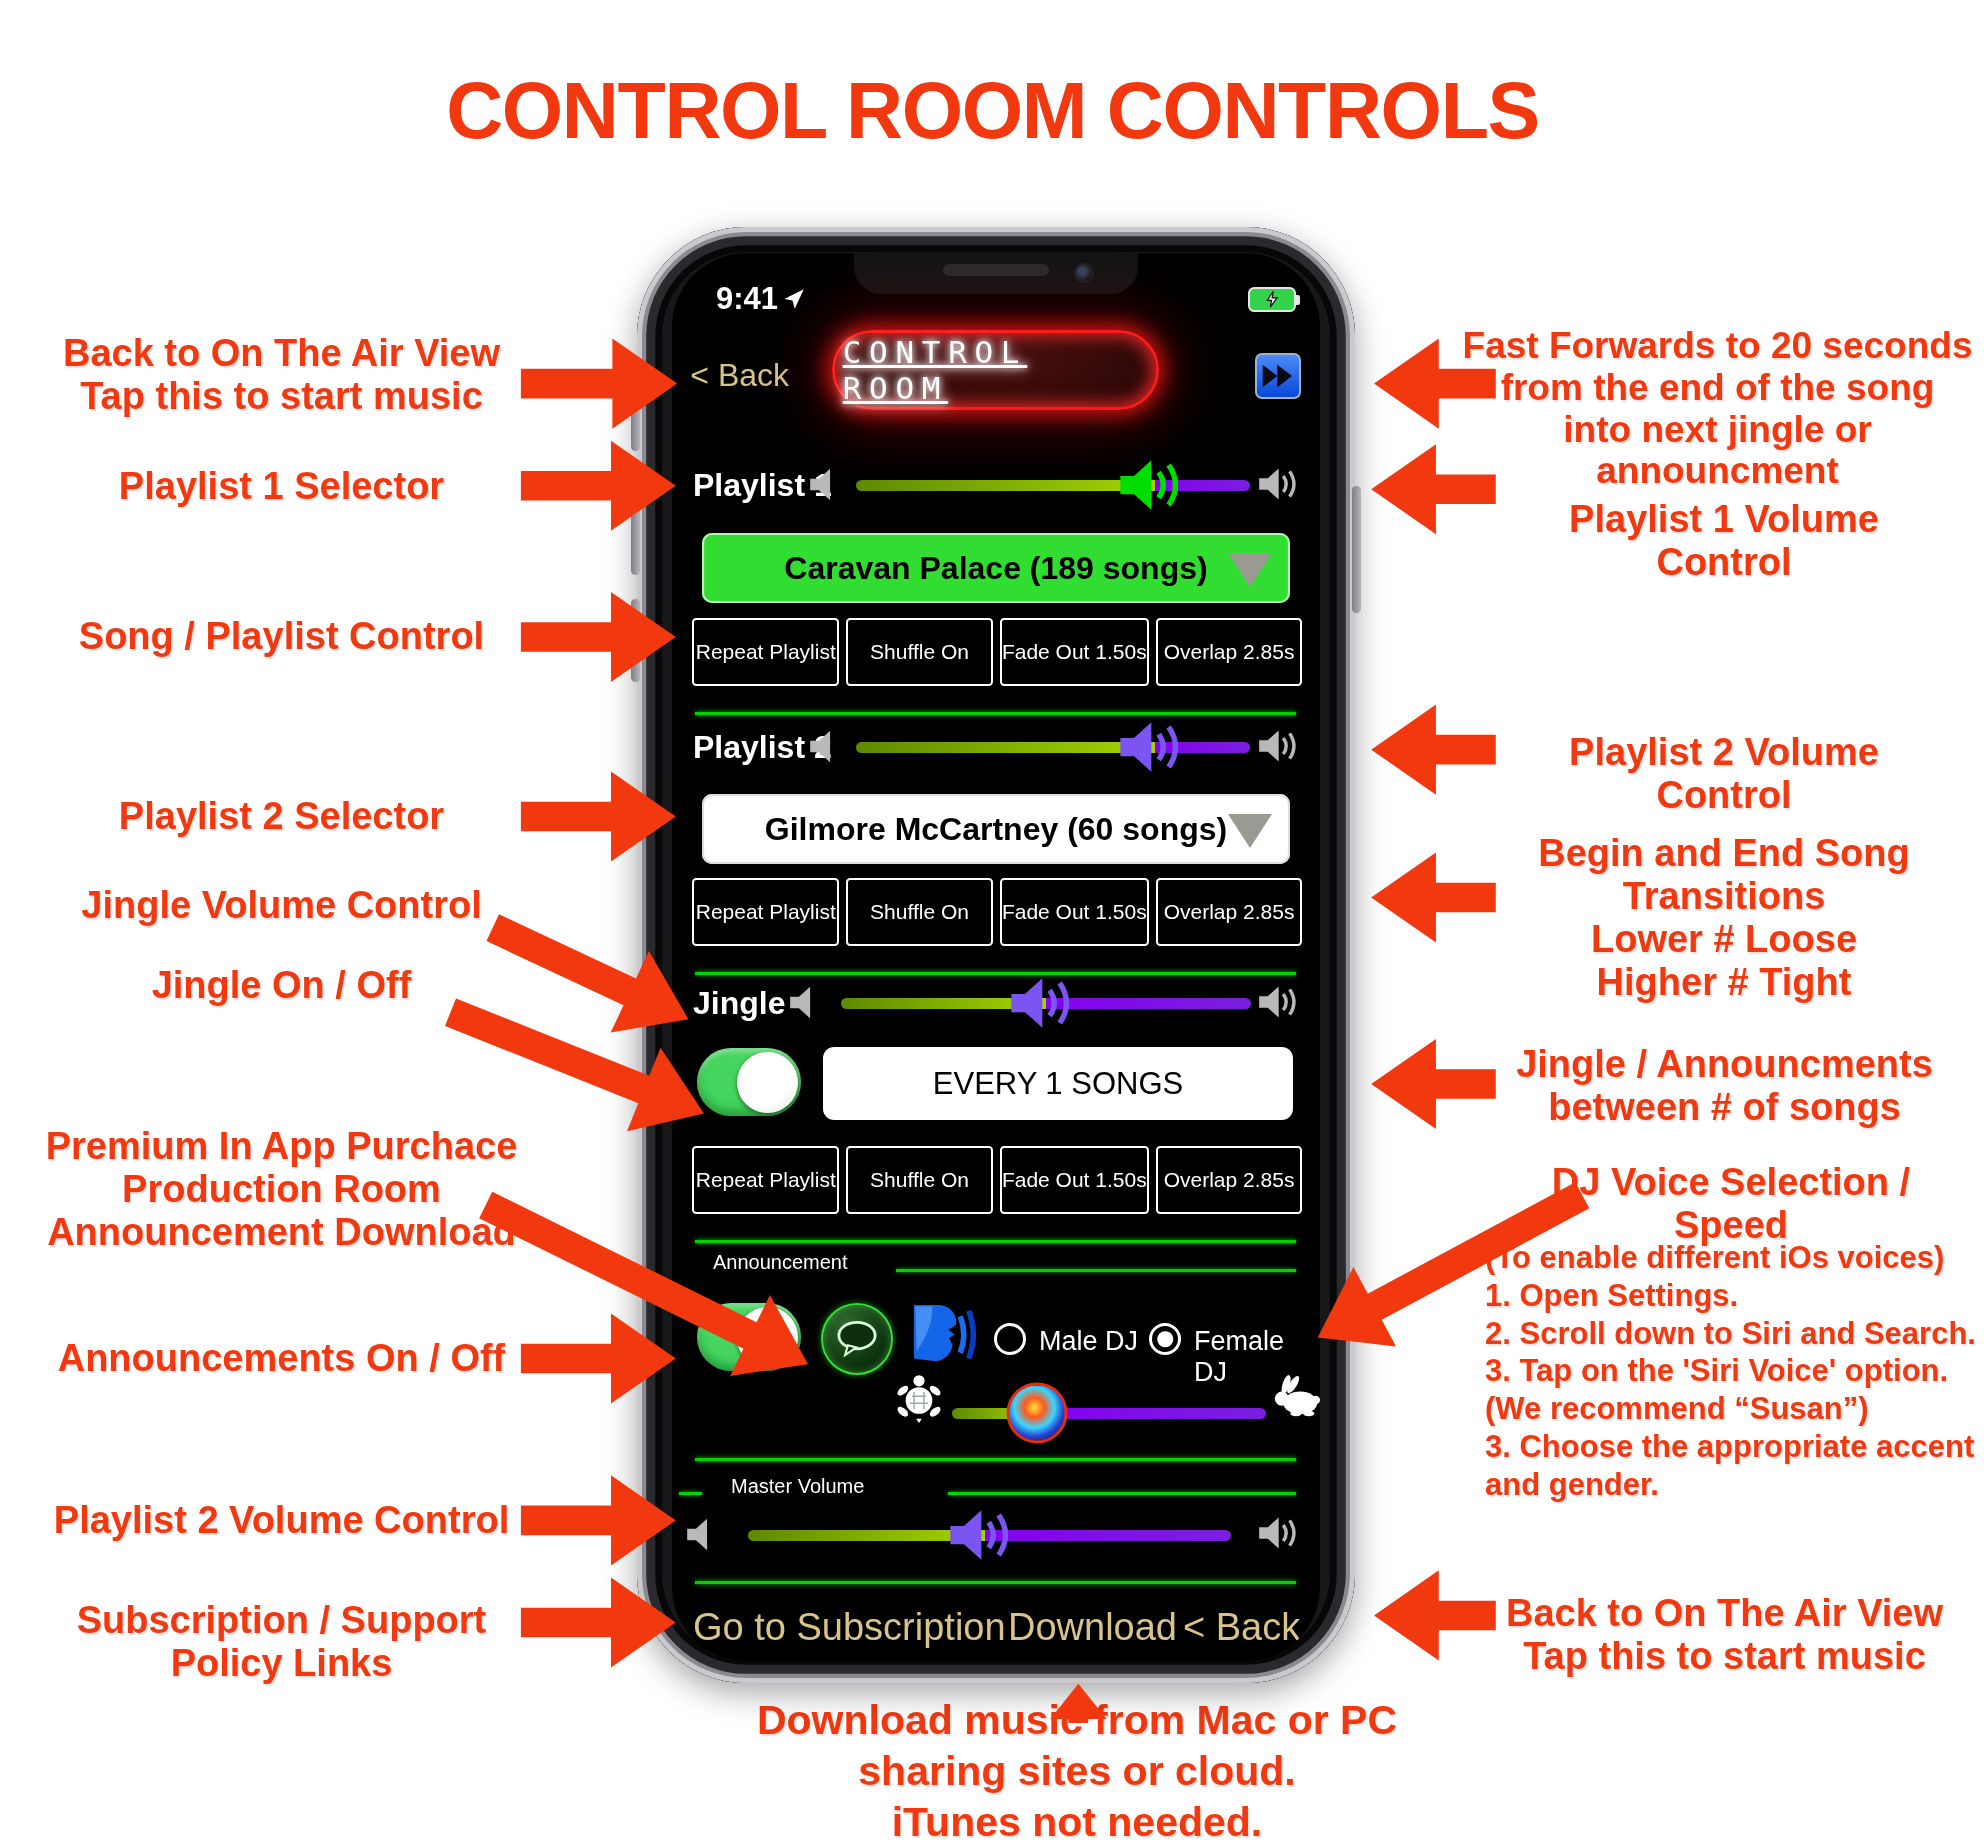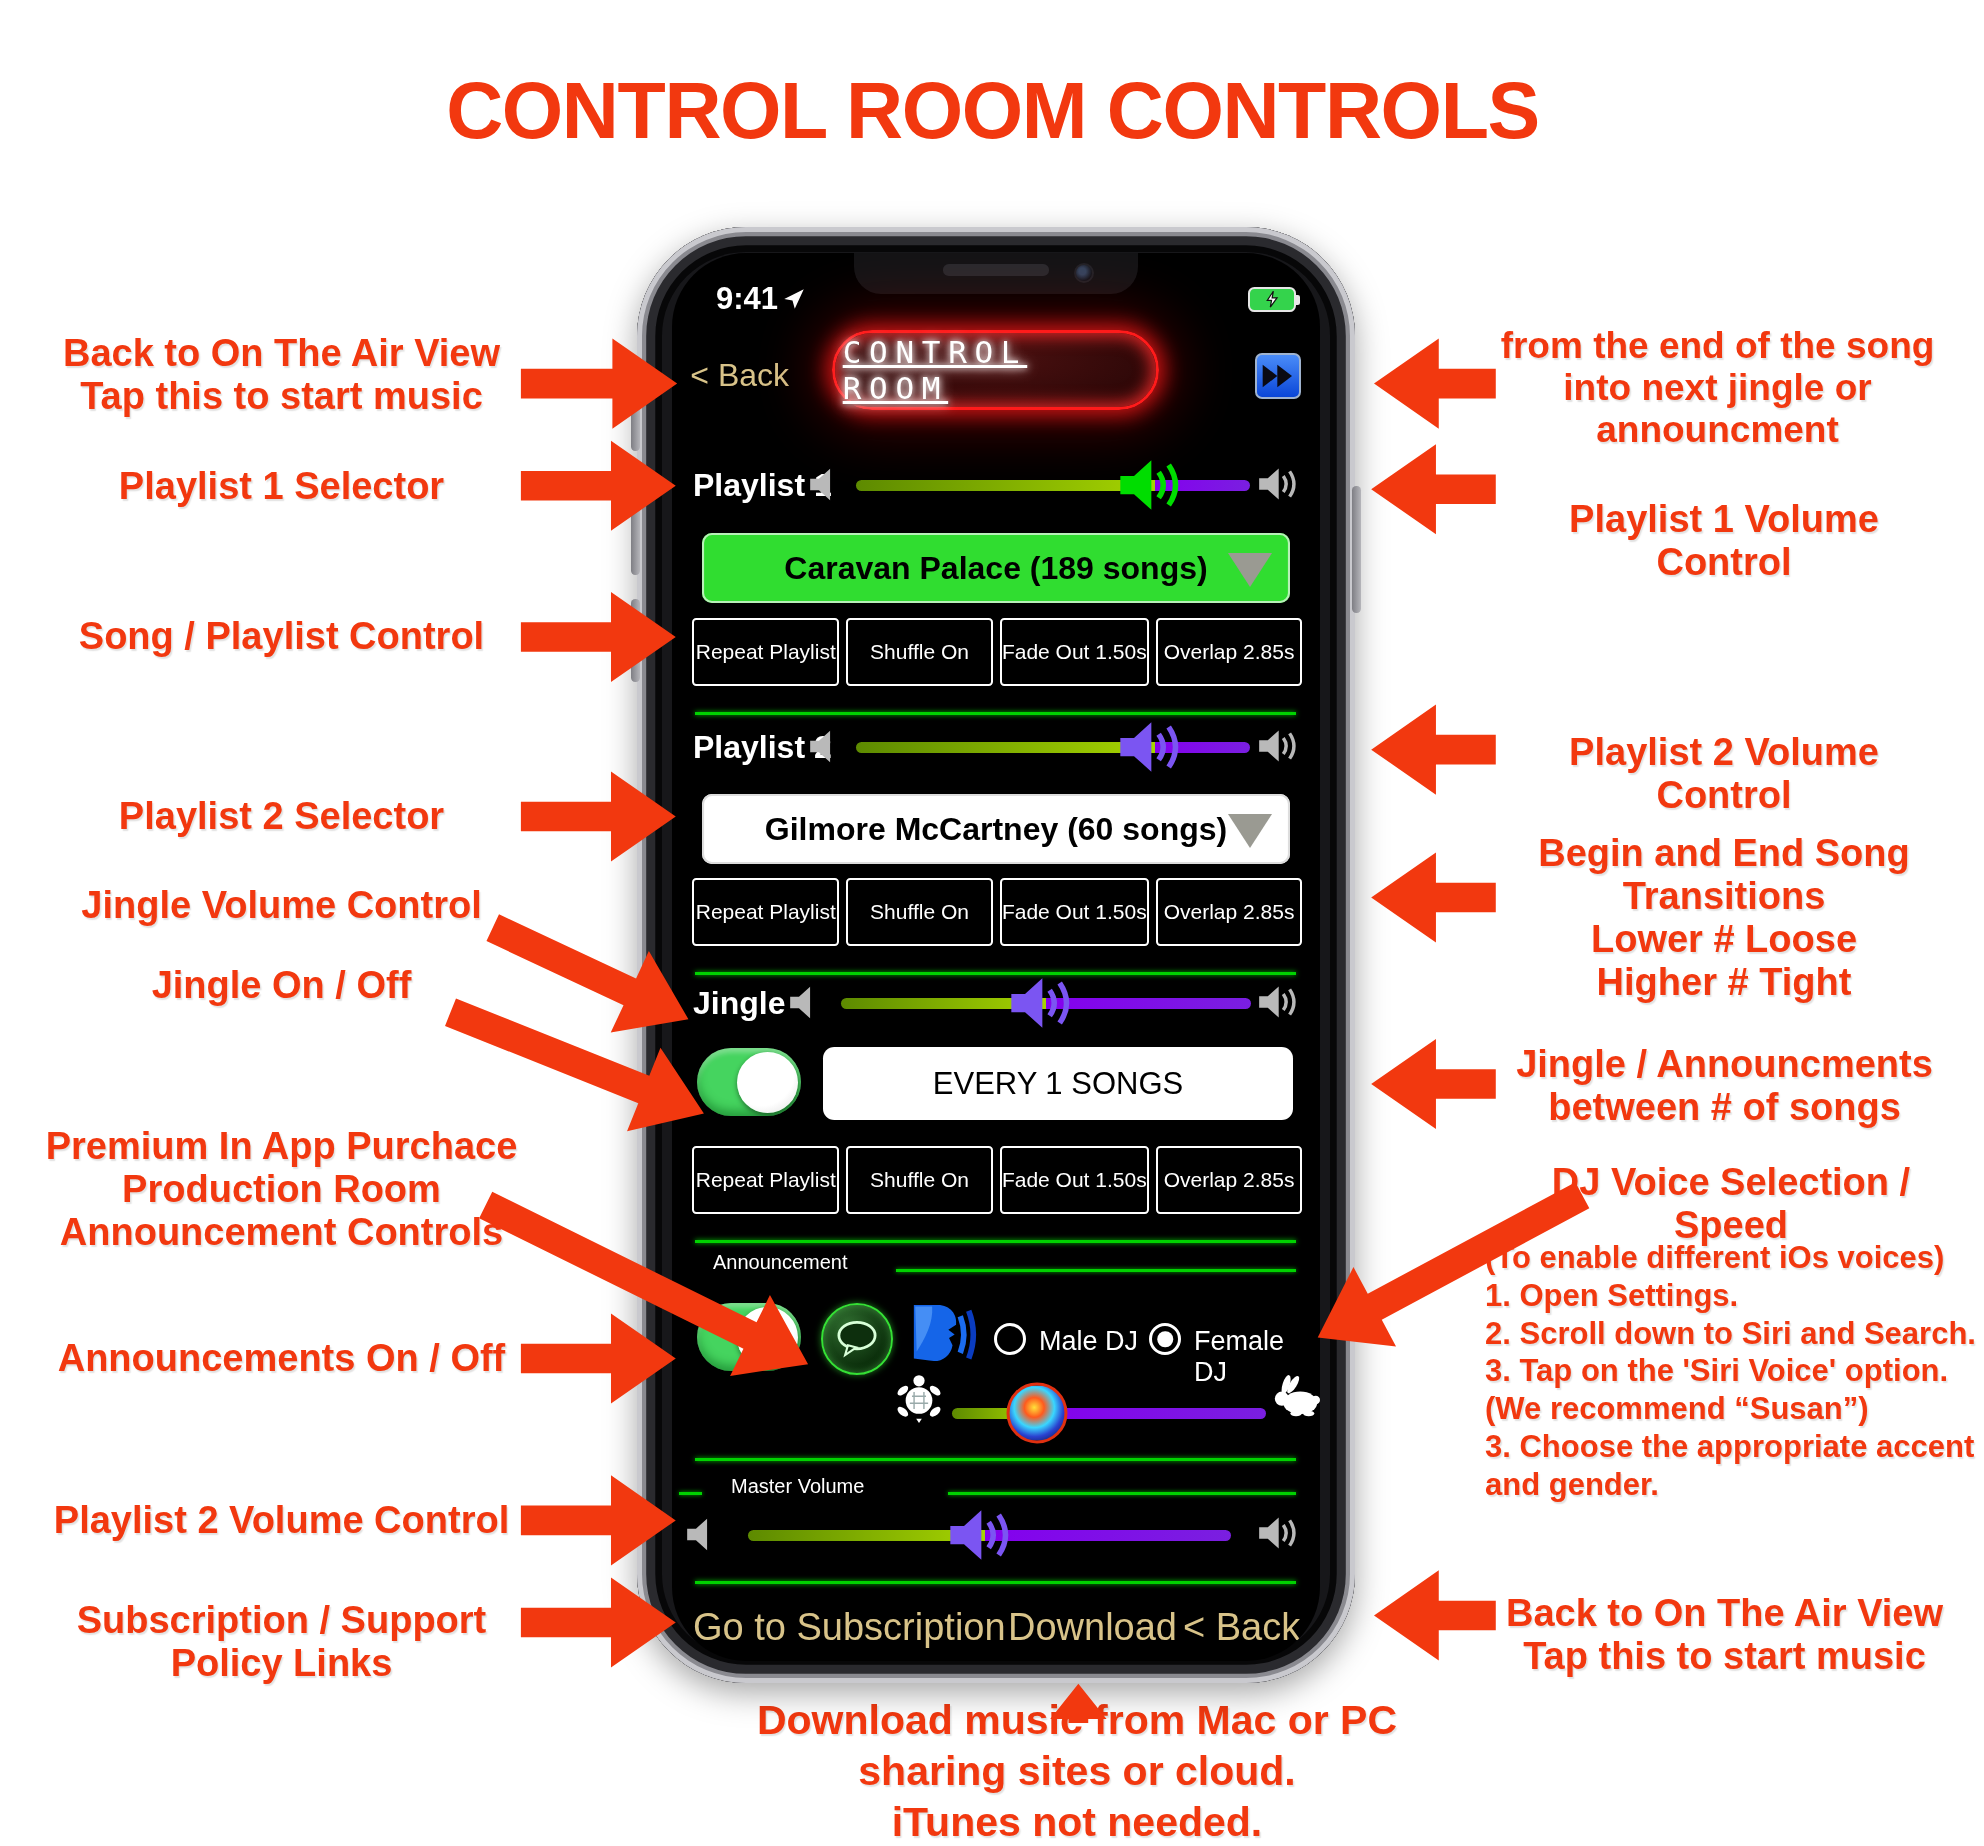--- a/index.html
+++ b/index.html
@@ -140,34 +140,35 @@
   </div>
 <div class="ann" style="left:42px;top:884px;width:479px;">
     <div class="ann-line">Jingle Volume Control</div>
   </div>
 <div class="ann" style="left:42px;top:964px;width:479px;">
     <div class="ann-line">Jingle On / Off</div>
   </div>
 <div class="ann" style="left:42px;top:1125px;width:479px;">
     <div class="ann-line">Premium In App Purchace</div>
     <div class="ann-line">Production Room</div>
-    <div class="ann-line">Announcement Controls</div>
+    <div class="ann-line">Announcement Download</div>
   </div>
 <div class="ann" style="left:42px;top:1337px;width:479px;">
     <div class="ann-line">Announcements On / Off</div>
   </div>
 <div class="ann" style="left:42px;top:1499px;width:479px;">
     <div class="ann-line">Playlist 2 Volume Control</div>
   </div>
 <div class="ann" style="left:42px;top:1599px;width:479px;">
     <div class="ann-line">Subscription / Support</div>
     <div class="ann-line">Policy Links</div>
   </div>
 
 <div class="ann sz52" style="left:1457px;top:325px;width:521px;">
+    <div class="ann-line">Fast Forwards to 20 seconds</div>
     <div class="ann-line">from the end of the song</div>
     <div class="ann-line">into next jingle or announcment</div>
   </div>
 <div class="ann" style="left:1499px;top:470px;width:450px;margin-top:28px;">
     <div class="ann-line">Playlist 1 Volume Control</div>
   </div>
 <div class="ann" style="left:1499px;top:731px;width:450px;">
     <div class="ann-line">Playlist 2 Volume Control</div>
   </div>
 <div class="ann" style="left:1499px;top:832px;width:450px;">

